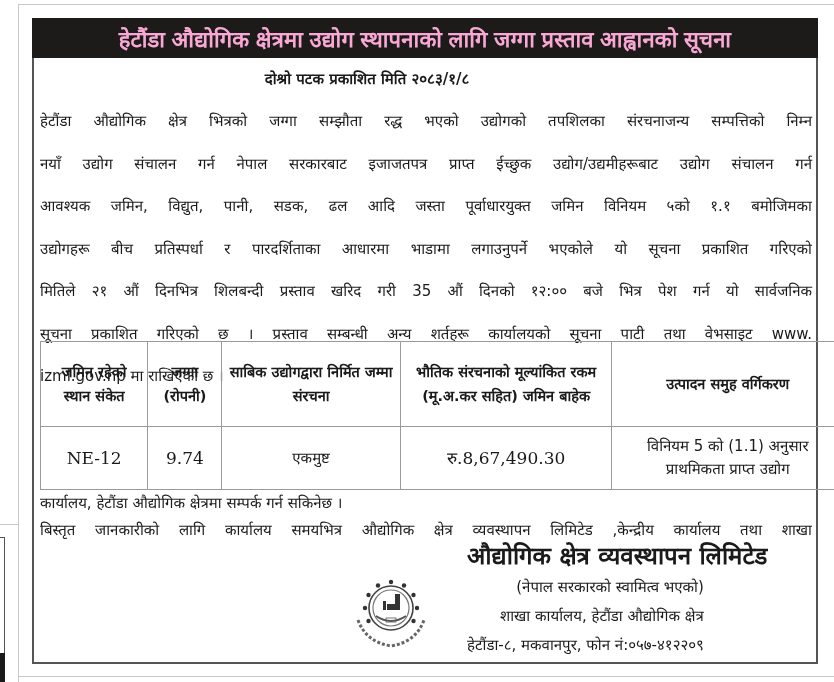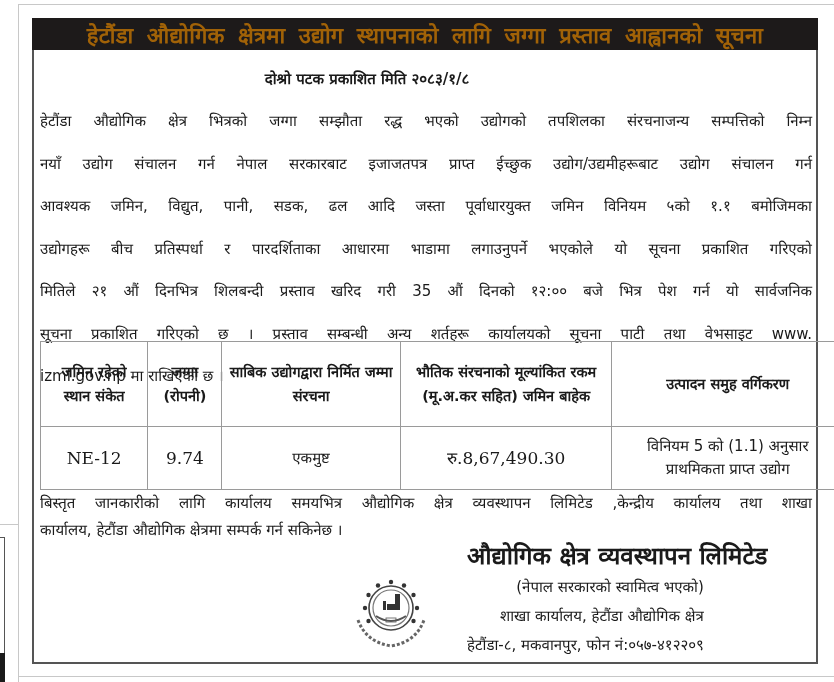--- a/index.html
+++ b/index.html
@@ -13,23 +13,23 @@
 
     .left-fragment { position: absolute; left: -10px; top: 537px; width: 14px; height: 160px;
                      border: 1px solid #555; border-left: none; }
     .left-fragment-dark { position: absolute; left: 0; top: 653px; width: 5px; height: 29px; background: #1a1a1a; }
     .left-fragment-line { position: absolute; left: 0; top: 524px; width: 18px; height: 0; border-top: 1px solid #c8c8c8; }
 
     .notice { position: absolute; left: 32px; top: 18px; width: 786px; height: 646px;
               border-left: 2px solid #555; border-right: 2px solid #555; border-bottom: 2px solid #555;
               background: #fff; box-sizing: border-box; }
 
-    .title-bar { position: absolute; left: 32px; top: 18px; width: 786px; height: 32px;
-                 background: #1d1a1a; color: #a16207; display: flex; align-items: center; justify-content: center;
-                 font-family: Liberation Mono, monospace; font-weight: bold; font-size: 22px;
+    .title-bar { position: absolute; left: 32px; top: 18px; width: 786px; height: 40px;
+                 background: #1d1a1a; color: #f9a8d4; display: flex; align-items: center; justify-content: center;
+                 font-family: Liberation Sans, sans-serif; font-weight: bold; font-size: 22px;
                  letter-spacing: 0.2px; white-space: nowrap; }
 
     .subtitle { position: absolute; left: 32px; top: 68px; width: 670px; text-align: center;
                 font-family: "DejaVu Sans", "Liberation Sans", sans-serif; font-weight: bold; font-size: 15px; }
 
     .body-text { position: absolute; left: 40px; top: 92px; width: 772px;
                  font-family: "DejaVu Sans", "Liberation Sans", sans-serif; font-size: 15px; line-height: 26.5px;
                  text-align: justify; }
     .body-text .line { display: block; white-space: nowrap; text-align-last: justify; text-align: justify; margin-top: 16px; }
     .body-text .line.last { text-align-last: left; }
@@ -103,22 +103,22 @@
       <td class="num">NE-12</td>
       <td class="num">9.74</td>
       <td>एकमुष्ट</td>
       <td class="num">रु.8,67,490.30</td>
       <td>विनियम 5 को (1.1) अनुसार प्राथमिकता प्राप्त उद्योग</td>
     </tr>
   </tbody>
 </table>
 
 <div class="footer-text">
+  <span class="line last">कार्यालय, हेटौंडा औद्योगिक क्षेत्रमा सम्पर्क गर्न सकिनेछ ।</span>
   <span class="line">बिस्तृत जानकारीको लागि कार्यालय समयभित्र औद्योगिक क्षेत्र व्यवस्थापन लिमिटेड ,केन्द्रीय कार्यालय तथा शाखा</span>
-  <span class="line last">कार्यालय, हेटौंडा औद्योगिक क्षेत्रमा सम्पर्क गर्न सकिनेछ ।</span>
 </div>
 
 <div class="org-name">औद्योगिक क्षेत्र व्यवस्थापन लिमिटेड</div>
 
 <svg class="logo" viewBox="0 0 90 90">
   <g fill="none" stroke="#444" stroke-width="1.2">
     <circle cx="45" cy="40" r="22" stroke-width="1.6"></circle>
     <circle cx="45" cy="40" r="18" stroke="#777"></circle>
   </g>
   <g fill="#333">

